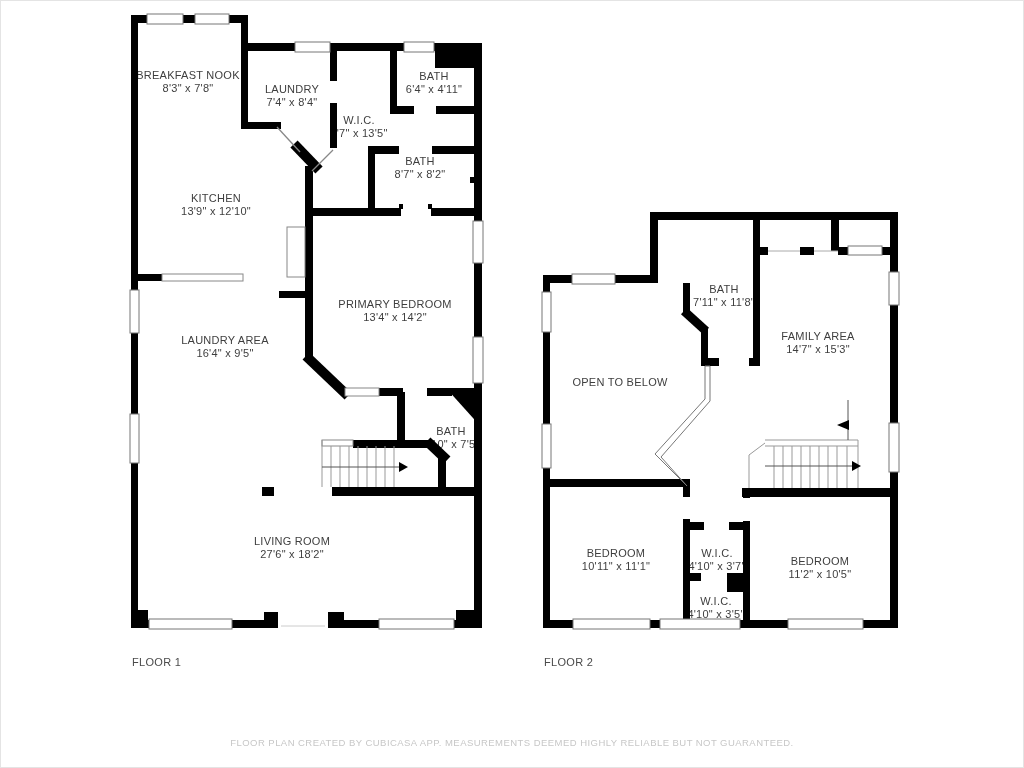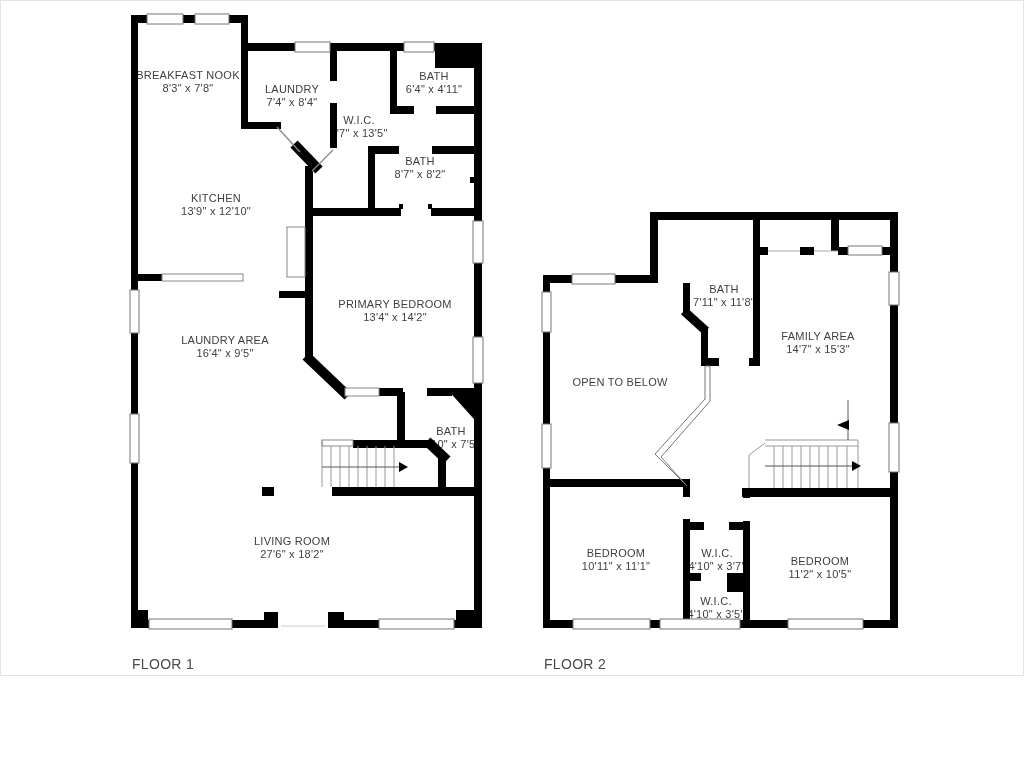--- a/index.html
+++ b/index.html
@@ -1,31 +1,31 @@
 <!DOCTYPE html>
 <html><head>
 <meta charset="utf-8">
 <style>
   html,body{margin:0;padding:0;background:#fff;}
   .canvas{
-    position:relative;width:1024px;height:676px;background:#ffffff;
+    position:relative;width:1024px;height:768px;background:#ffffff;
     font-family:"Liberation Sans",sans-serif;overflow:hidden;
     box-shadow:inset 0 0 0 1px #e4e4e4;
     text-decoration:underline;
   }
   .labels{position:absolute;inset:0;z-index:1;}
   .plan-svg{position:absolute;inset:0;z-index:2;pointer-events:none;}
   .room-label{
     position:absolute;transform:translate(-50%,-50%);
     text-align:center;color:#3e3e3e;font-size:11px;letter-spacing:.25px;
     line-height:1.22;white-space:nowrap;
   }
   .room-name,.room-dims{display:block;}
   .floor-title{
-    position:absolute;color:#4a4a4a;font-size:14px;letter-spacing:.3px;
+    position:absolute;color:#4a4a4a;font-size:11px;letter-spacing:.3px;
   }
   .footer{
     position:absolute;left:0;right:0;top:737px;text-align:center;
     color:#c7c7c7;font-size:9.5px;letter-spacing:.45px;z-index:1;
   }
 </style>
 </head>
 <body>
 
 <div class="canvas">
@@ -98,20 +98,21 @@
     </div>
     <div class="room-label" style="left:716px;top:608px">
       <span class="room-name">W.I.C.</span>
       <span class="room-dims">4'10" x 3'5"</span>
     </div>
 
     <div class="floor-title" style="left:132px;top:656px">FLOOR 1</div>
     <div class="floor-title" style="left:544px;top:656px">FLOOR 2</div>
   </div>
 
+  <div class="footer">FLOOR PLAN CREATED BY CUBICASA APP. MEASUREMENTS DEEMED HIGHLY RELIABLE BUT NOT GUARANTEED.</div>
 
   <svg class="plan-svg" width="1024" height="768" viewBox="0 0 1024 768">
 
     <g>
 
       <g fill="#000">
         <rect x="131" y="15" width="117" height="8"></rect>
         <rect x="241" y="15" width="7" height="36"></rect>
         <rect x="241" y="43" width="241" height="8"></rect>
         <rect x="435" y="43" width="47" height="25"></rect>

